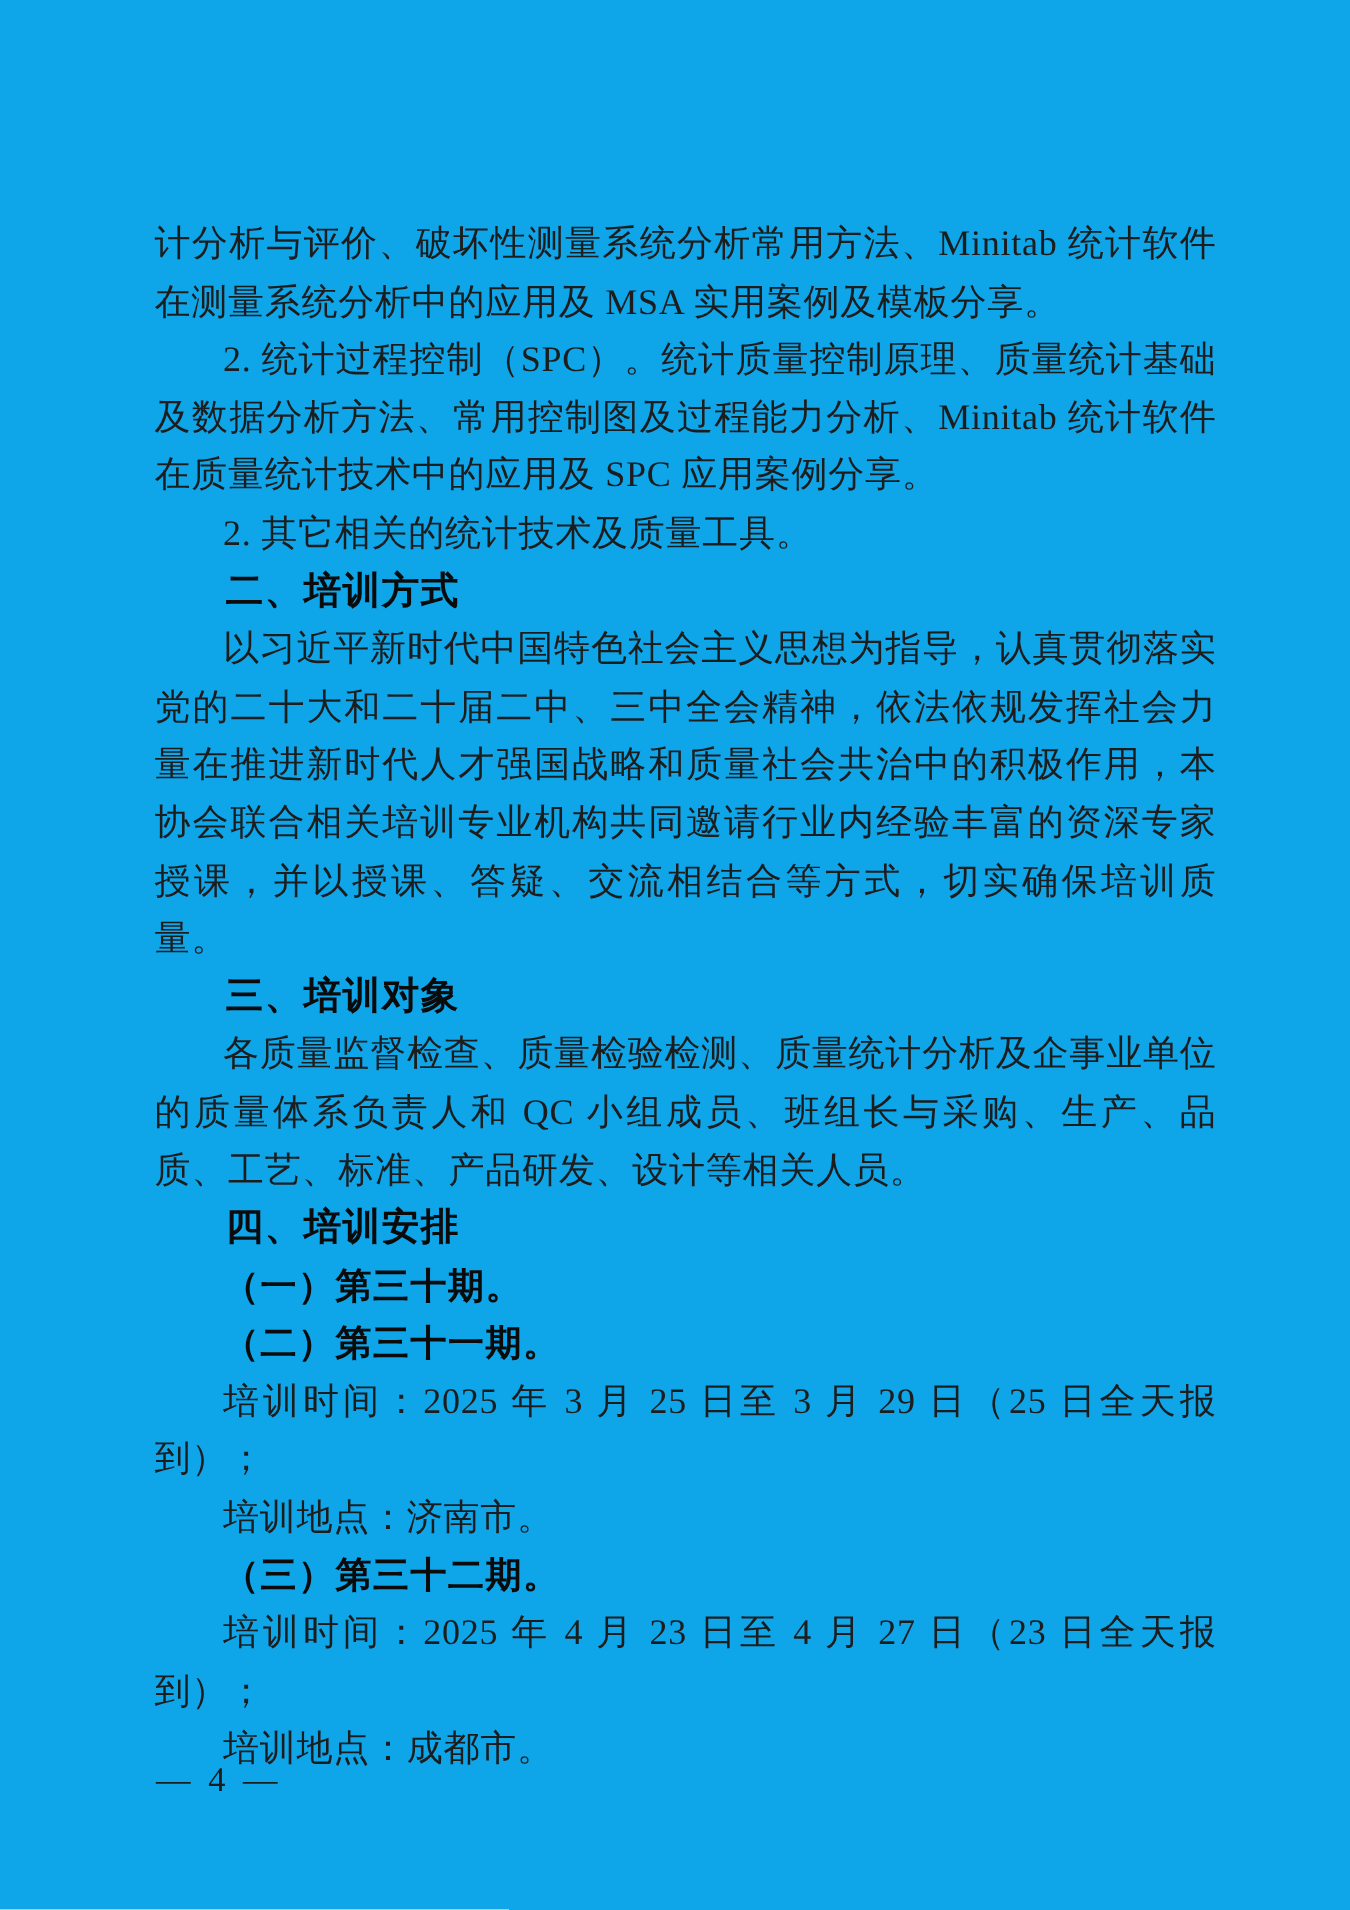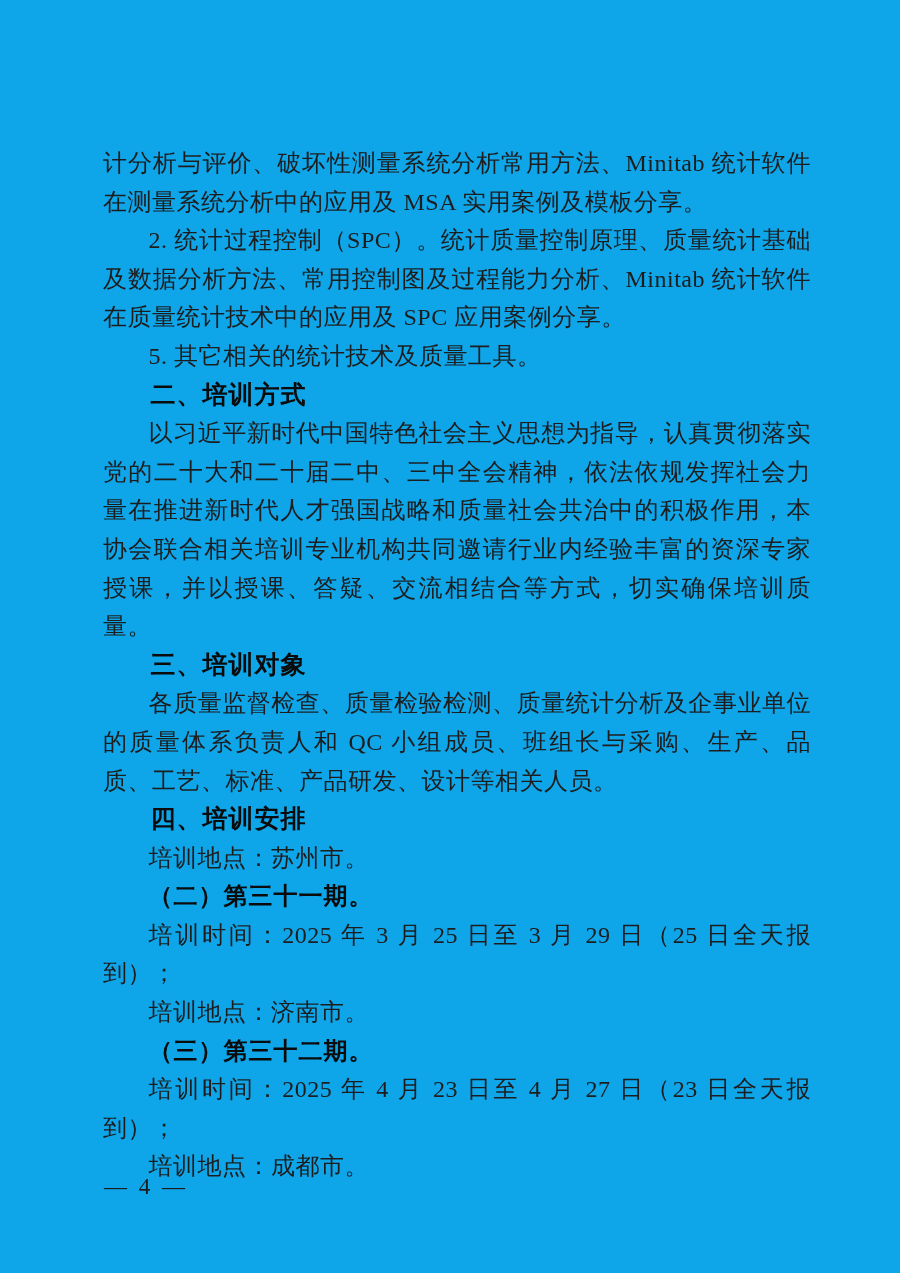--- a/index.html
+++ b/index.html
@@ -56,27 +56,27 @@
     color: #1d1d1d;
   }
 </style>
 </head>
 <body>
 
 <div class="page">
   <div class="content">
     <p class="body">计分析与评价、破坏性测量系统分析常用方法、Minitab 统计软件在测量系统分析中的应用及 MSA 实用案例及模板分享。</p>
     <p class="body indent">2. 统计过程控制（SPC）。统计质量控制原理、质量统计基础及数据分析方法、常用控制图及过程能力分析、Minitab 统计软件在质量统计技术中的应用及 SPC 应用案例分享。</p>
-    <p class="body indent">5. 其它相关的统计技术及质量工具。</p>
+    <p class="body indent">2. 其它相关的统计技术及质量工具。</p>
     <p class="heading indent">二、培训方式</p>
     <p class="body indent">以习近平新时代中国特色社会主义思想为指导，认真贯彻落实党的二十大和二十届二中、三中全会精神，依法依规发挥社会力量在推进新时代人才强国战略和质量社会共治中的积极作用，本协会联合相关培训专业机构共同邀请行业内经验丰富的资深专家授课，并以授课、答疑、交流相结合等方式，切实确保培训质量。</p>
     <p class="heading indent">三、培训对象</p>
     <p class="body indent">各质量监督检查、质量检验检测、质量统计分析及企事业单位的质量体系负责人和 QC 小组成员、班组长与采购、生产、品质、工艺、标准、产品研发、设计等相关人员。</p>
     <p class="heading indent">四、培训安排</p>
-    <p class="body indent">培训地点：苏州市。</p>
+    <p class="subheading indent">（一）第三十期。</p>
     <p class="subheading indent">（二）第三十一期。</p>
     <p class="body indent">培训时间：2025 年 3 月 25 日至 3 月 29 日（25 日全天报到）；</p>
     <p class="body indent">培训地点：济南市。</p>
     <p class="subheading indent">（三）第三十二期。</p>
     <p class="body indent">培训时间：2025 年 4 月 23 日至 4 月 27 日（23 日全天报到）；</p>
     <p class="body indent">培训地点：成都市。</p>
 
   </div>
   <div class="footer">— 4 —</div>
 </div>

